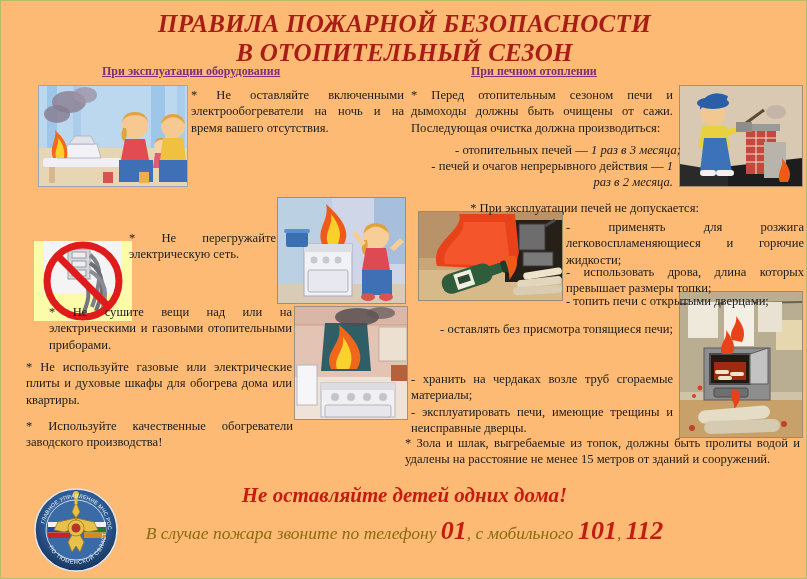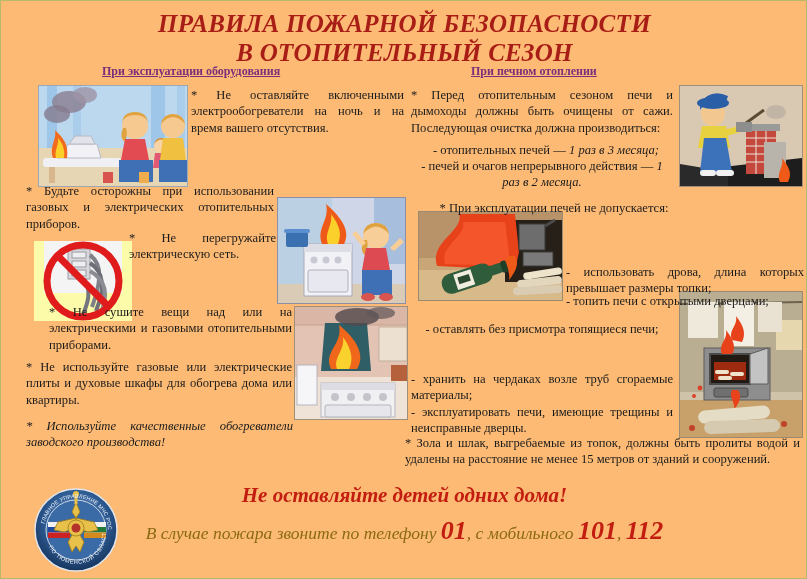--- a/index.html
+++ b/index.html
@@ -49,21 +49,21 @@
 
   
   .txt {
     position: absolute;
     font-family: "Liberation Serif", serif;
     font-size: 12.6px;
     color: #1c1c1c;
     line-height: 1.31;
     text-align: justify;
   }
-  .txt.left-al { text-align: center; }
+  .txt.left-al { text-align: right; }
   .ital { font-style: italic; }
 
   
   .pic {
     position: absolute;
     overflow: hidden;
     background: #e8e0d0;
   }
   .pic svg { display: block; width: 100%; height: 100%; }
 
@@ -336,42 +336,42 @@
         <rect x="18" y="116" width="72" height="13" rx="6.5" fill="#e4dcc4" transform="rotate(-5 54 122)"></rect>
         <rect x="24" y="128" width="76" height="13" rx="6.5" fill="#d6cbb0" transform="rotate(-2 62 134)"></rect>
       </g>
       <circle cx="12" cy="136" r="3" fill="#c0422a"></circle>
       <circle cx="104" cy="132" r="3" fill="#c0422a"></circle>
     </svg>
   </div>
 
   <div class="txt" style="left:190px; top:86px; width:213px;">*     Не      оставляйте      включенными электрообогреватели  на  ночь  и  на время вашего отсутствия.</div>
 
-  <div class="txt" style="left:25px; top:182px; width:248px;">*  Будьте  осторожны  при  использовании газовых  и  электрических  отопительных приборов.</div>
 
   <div class="txt" style="left:128px; top:229px; width:147px;">*          Не          перегружайте электрическую сеть.</div>
 
   <div class="txt" style="left:48px; top:303px; width:243px;">*  Не  сушите  вещи  над  или  на электрическими и газовыми отопительными приборами.</div>
 
   <div class="txt" style="left:25px; top:358px; width:266px;">*  Не  используйте  газовые  или  электрические плиты  и  духовые  шкафы  для  обогрева  дома или квартиры.</div>
 
-  <div class="txt" style="left:25px; top:417px; width:267px;font-style:italic;">*      Используйте      качественные      обогреватели заводского производства!</div>
+  <div class="txt" style="left:25px; top:417px; width:267px;">*      Используйте      качественные      обогреватели заводского производства!</div>
 
   <div class="txt" style="left:410px; top:86px; width:262px;">*    Перед   отопительным   сезоном   печи   и дымоходы  должны  быть  очищены  от  сажи. Последующая        очистка        должна производиться:</div>
 
   <div class="txt left-al" style="left:410px; top:141px; width:270px;">
     <span>- отопительных печей — </span><span class="ital">1 раз в 3 месяца;</span>
   </div>
 
   <div class="txt left-al" style="left:410px; top:157px; width:262px;">
     <span>- печей и очагов непрерывного действия — </span><span class="ital">1 раз в 2 месяца.</span>
   </div>
 
   <div class="txt left-al" style="left:408px; top:199px; width:290px;">* При эксплуатации печей не допускается:</div>
 
+  <div class="txt" style="left:565px; top:218px; width:238px;">-            применять            для            розжига легковоспламеняющиеся   и   горючие жидкости;</div>
 
   <div class="txt" style="left:565px; top:263px; width:238px;">-  использовать  дрова,  длина  которых превышает размеры топки;</div>
 
   <div class="txt" style="left:565px; top:292px; width:238px;">
     <span>-       топить      печи      с      открытыми дверцами;</span>
   </div>
 
   <div class="txt left-al" style="left:410px; top:320px; width:262px;">- оставлять без присмотра топящиеся печи;</div>
 
 

